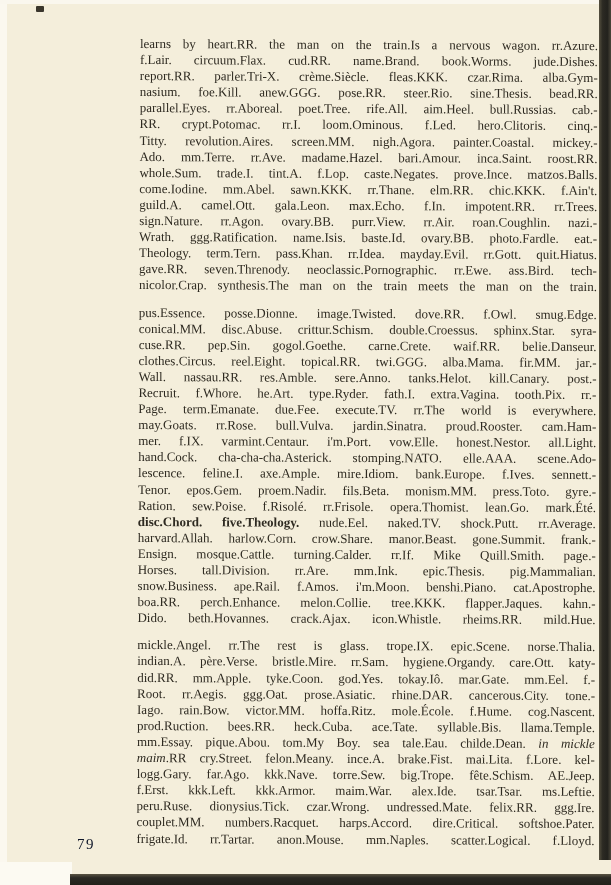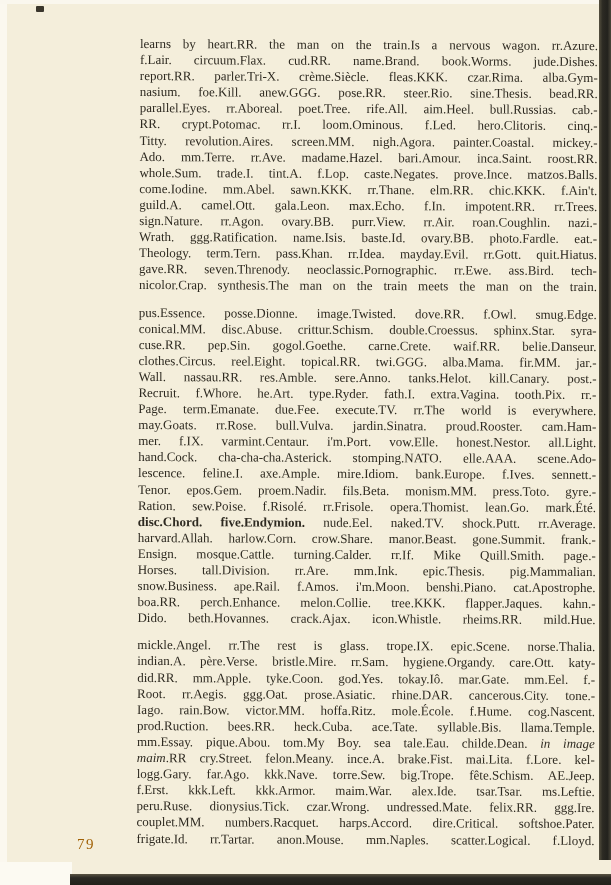--- a/index.html
+++ b/index.html
@@ -40,21 +40,21 @@
     text-align-last: justify;
     height: 16.1px;
     overflow: hidden;
     white-space: normal;
   }
   .bold { font-weight: bold; }
   .italic { font-style: italic; }
 
   .page-number {
     position: absolute; left: 77px; top: 836px;
-    color: #a16207;
+    color: #0f172a;
     font-size: 15px;
     letter-spacing: 1.5px;
   }
 </style>
 </head>
 <body>
 
 <div class="page">
   <div class="edge-left"></div>
   <div class="edge-top"></div>
@@ -85,36 +85,36 @@
         <div class="line">clothes.Circus. reel.Eight. topical.RR. twi.GGG. alba.Mama. fir.MM. jar.-</div>
         <div class="line">Wall. nassau.RR. res.Amble. sere.Anno. tanks.Helot. kill.Canary. post.-</div>
         <div class="line">Recruit. f.Whore. he.Art. type.Ryder. fath.I. extra.Vagina. tooth.Pix. rr.-</div>
         <div class="line">Page. term.Emanate. due.Fee. execute.TV. rr.The world is everywhere.</div>
         <div class="line">may.Goats. rr.Rose. bull.Vulva. jardin.Sinatra. proud.Rooster. cam.Ham-</div>
         <div class="line">mer. f.IX. varmint.Centaur. i'm.Port. vow.Elle. honest.Nestor. all.Light.</div>
         <div class="line">hand.Cock. cha-cha-cha.Asterick. stomping.NATO. elle.AAA. scene.Ado-</div>
         <div class="line">lescence. feline.I. axe.Ample. mire.Idiom. bank.Europe. f.Ives. sennett.-</div>
         <div class="line">Tenor. epos.Gem. proem.Nadir. fils.Beta. monism.MM. press.Toto. gyre.-</div>
         <div class="line">Ration. sew.Poise. f.Risolé. rr.Frisole. opera.Thomist. lean.Go. mark.Été.</div>
-        <div class="line"><span class="bold">disc.Chord. five.Endymion.</span><span> nude.Eel. naked.TV. shock.Putt. rr.Average.</span></div>
+        <div class="line"><span class="bold">disc.Chord. five.Theology.</span><span> nude.Eel. naked.TV. shock.Putt. rr.Average.</span></div>
         <div class="line">harvard.Allah. harlow.Corn. crow.Share. manor.Beast. gone.Summit. frank.-</div>
         <div class="line">Ensign. mosque.Cattle. turning.Calder. rr.If. Mike Quill.Smith. page.-</div>
         <div class="line">Horses. tall.Division. rr.Are. mm.Ink. epic.Thesis. pig.Mammalian.</div>
         <div class="line">snow.Business. ape.Rail. f.Amos. i'm.Moon. benshi.Piano. cat.Apostrophe.</div>
         <div class="line">boa.RR. perch.Enhance. melon.Collie. tree.KKK. flapper.Jaques. kahn.-</div>
         <div class="line">Dido. beth.Hovannes. crack.Ajax. icon.Whistle. rheims.RR. mild.Hue.</div>
       </div>
       <div class="para">
         <div class="line">mickle.Angel. rr.The rest is glass. trope.IX. epic.Scene. norse.Thalia.</div>
         <div class="line">indian.A. père.Verse. bristle.Mire. rr.Sam. hygiene.Organdy. care.Ott. katy-</div>
         <div class="line">did.RR. mm.Apple. tyke.Coon. god.Yes. tokay.Iô. mar.Gate. mm.Eel. f.-</div>
         <div class="line">Root. rr.Aegis. ggg.Oat. prose.Asiatic. rhine.DAR. cancerous.City. tone.-</div>
         <div class="line">Iago. rain.Bow. victor.MM. hoffa.Ritz. mole.École. f.Hume. cog.Nascent.</div>
         <div class="line">prod.Ruction. bees.RR. heck.Cuba. ace.Tate. syllable.Bis. llama.Temple.</div>
-        <div class="line"><span>mm.Essay. pique.Abou. tom.My Boy. sea tale.Eau. childe.Dean. </span><span class="italic">in image</span></div>
+        <div class="line"><span>mm.Essay. pique.Abou. tom.My Boy. sea tale.Eau. childe.Dean. </span><span class="italic">in mickle</span></div>
         <div class="line"><span class="italic">maim</span><span>.RR cry.Street. felon.Meany. ince.A. brake.Fist. mai.Lita. f.Lore. kel-</span></div>
         <div class="line">logg.Gary. far.Ago. kkk.Nave. torre.Sew. big.Trope. fête.Schism. AE.Jeep.</div>
         <div class="line">f.Erst. kkk.Left. kkk.Armor. maim.War. alex.Ide. tsar.Tsar. ms.Leftie.</div>
         <div class="line">peru.Ruse. dionysius.Tick. czar.Wrong. undressed.Mate. felix.RR. ggg.Ire.</div>
         <div class="line">couplet.MM. numbers.Racquet. harps.Accord. dire.Critical. softshoe.Pater.</div>
         <div class="line">frigate.Id. rr.Tartar. anon.Mouse. mm.Naples. scatter.Logical. f.Lloyd.</div>
       </div>
     </div>
 
   <div class="corner-bl"></div>

